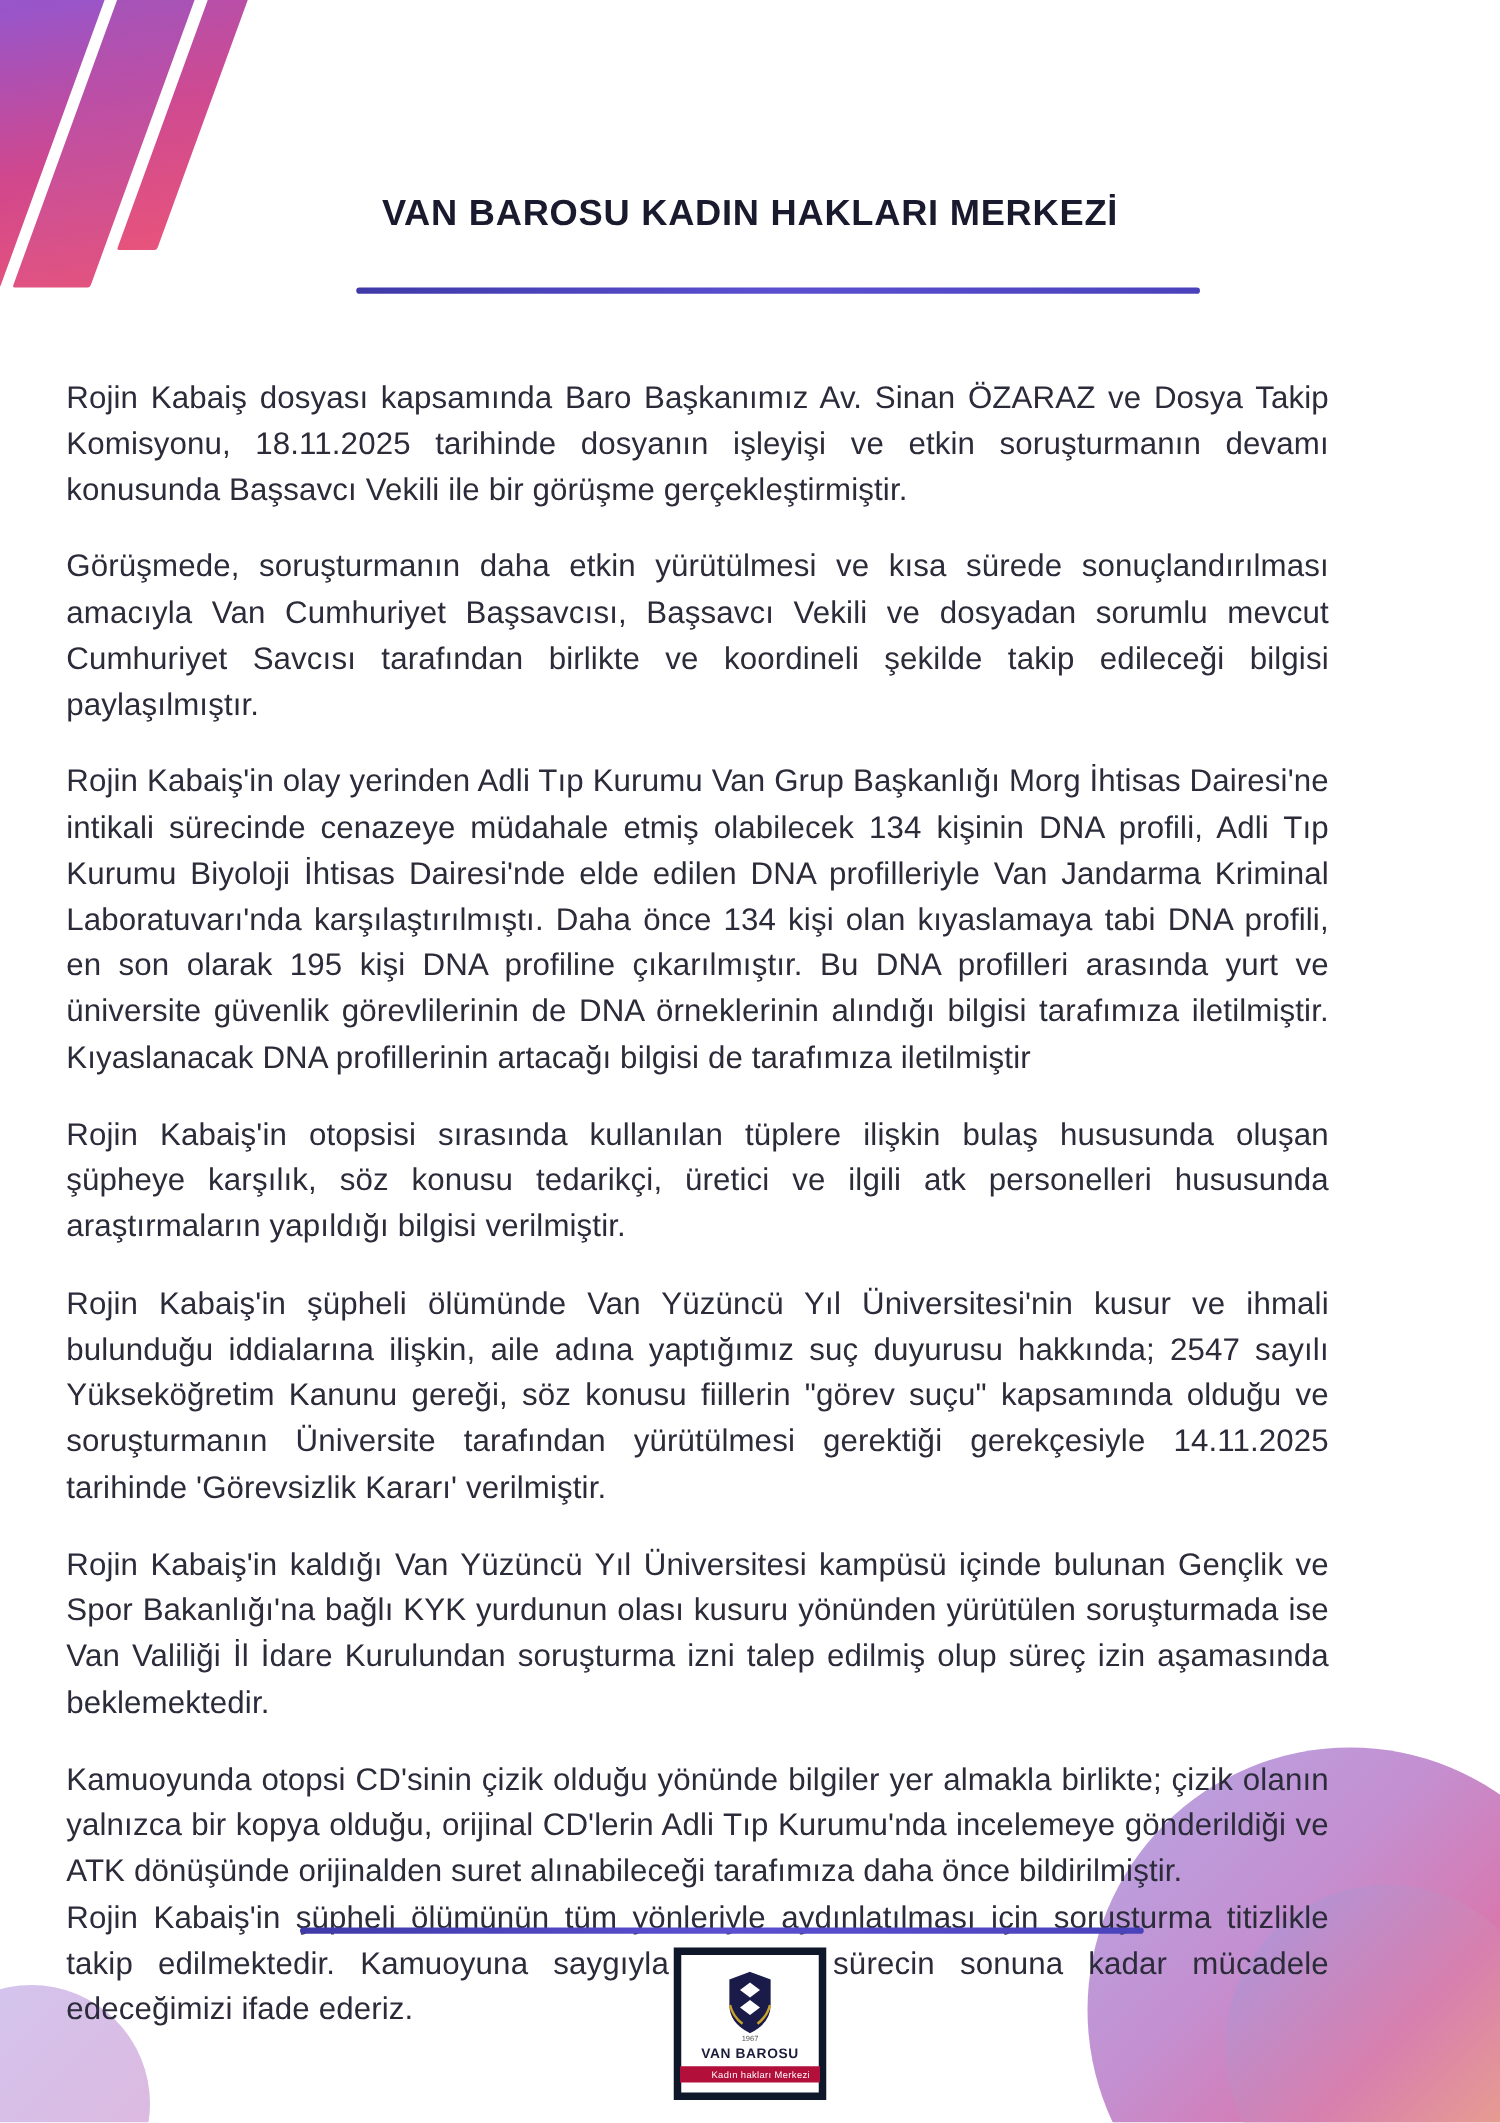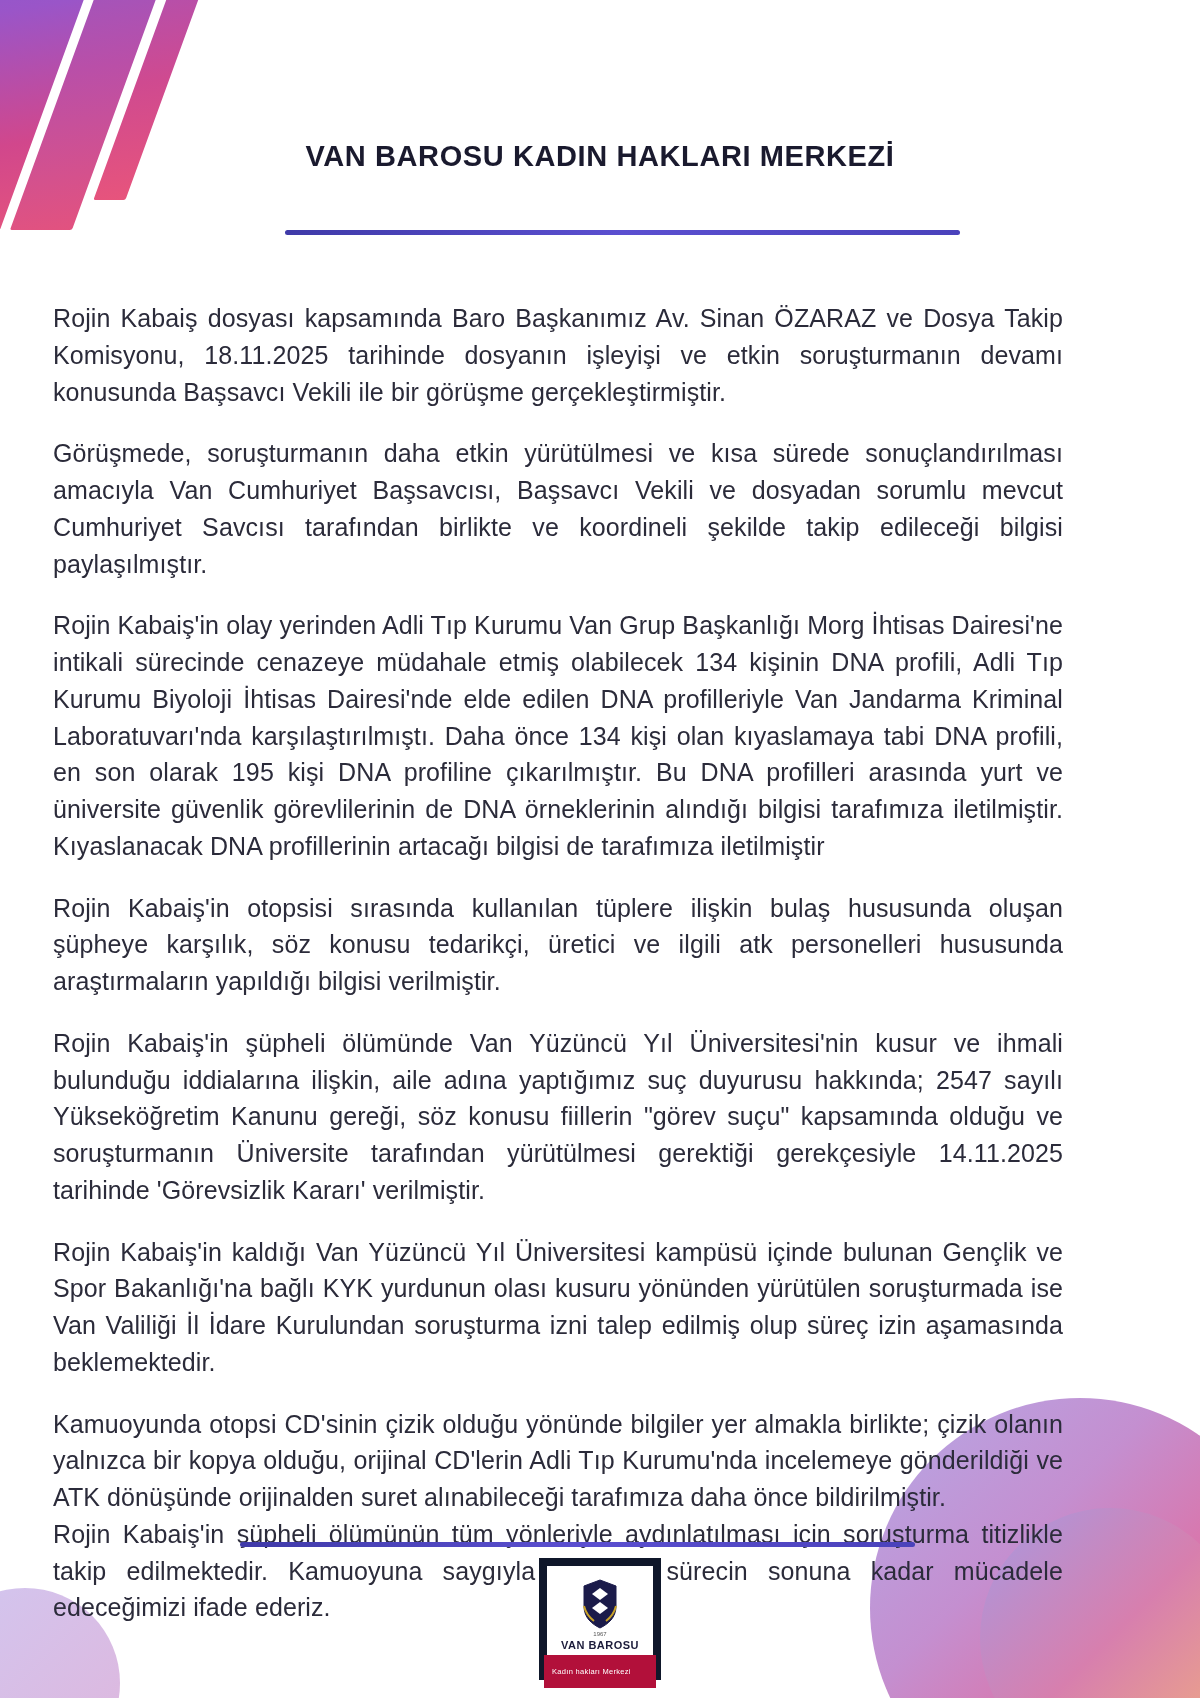--- a/index.html
+++ b/index.html
@@ -90,21 +90,21 @@
     left: 0;
     top: 140px;
     width: 1200px;
     text-align: center;
   }
   .doc-title {
     font-size: 29px;
     font-weight: bold;
     letter-spacing: 0.6px;
     color: #1a1a2e;
-    margin: 0;
+    margin: 15px;
   }
   .rule {
     position: absolute;
     height: 5px;
     border-radius: 3px;
     background: linear-gradient(90deg, #3f3aa8 0%, #5b4fd0 50%, #4a42bb 100%);
   }
   .rule-top {
     left: 285px;
     top: 230px;
@@ -138,21 +138,21 @@
 
   
   .footer-logo {
     position: absolute;
     left: 50%;
     transform: translateX(-50%);
     bottom: 18px;
     width: 122px;
     height: 122px;
     background: #ffffff;
-    border: 8px solid #0f172a;
+    border: 6px solid #0f172a;
     display: flex;
     flex-direction: column;
     align-items: center;
     justify-content: flex-start;
     padding-top: 10px;
     box-sizing: border-box;
   }
   .logo-emblem {
     width: 56px;
     height: 56px;
@@ -170,23 +170,23 @@
     font-size: 6px;
     color: #555;
     margin-top: -1px;
   }
   .logo-sub {
     margin-top: 4px;
     background: #b2103a;
     color: #ffffff;
     font-size: 7.5px;
     letter-spacing: 0.3px;
-    padding: 12px 8px;
+    padding: 2px 8px;
     width: 112px;
-    text-align: left;
+    text-align: right;
     box-sizing: border-box;
   }
 </style>
 </head>
 <body>
 
 <div class="page">
 
   <div class="deco-top-left">
     <div class="stripe s1"></div>

